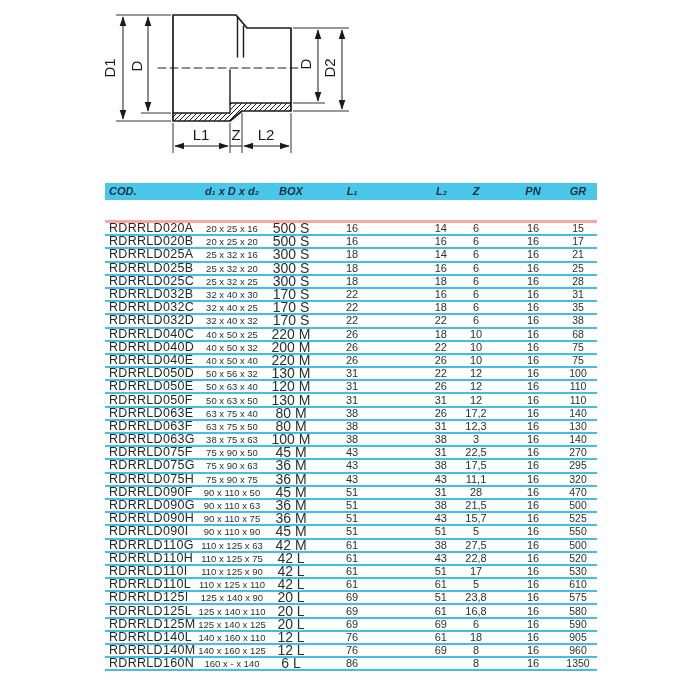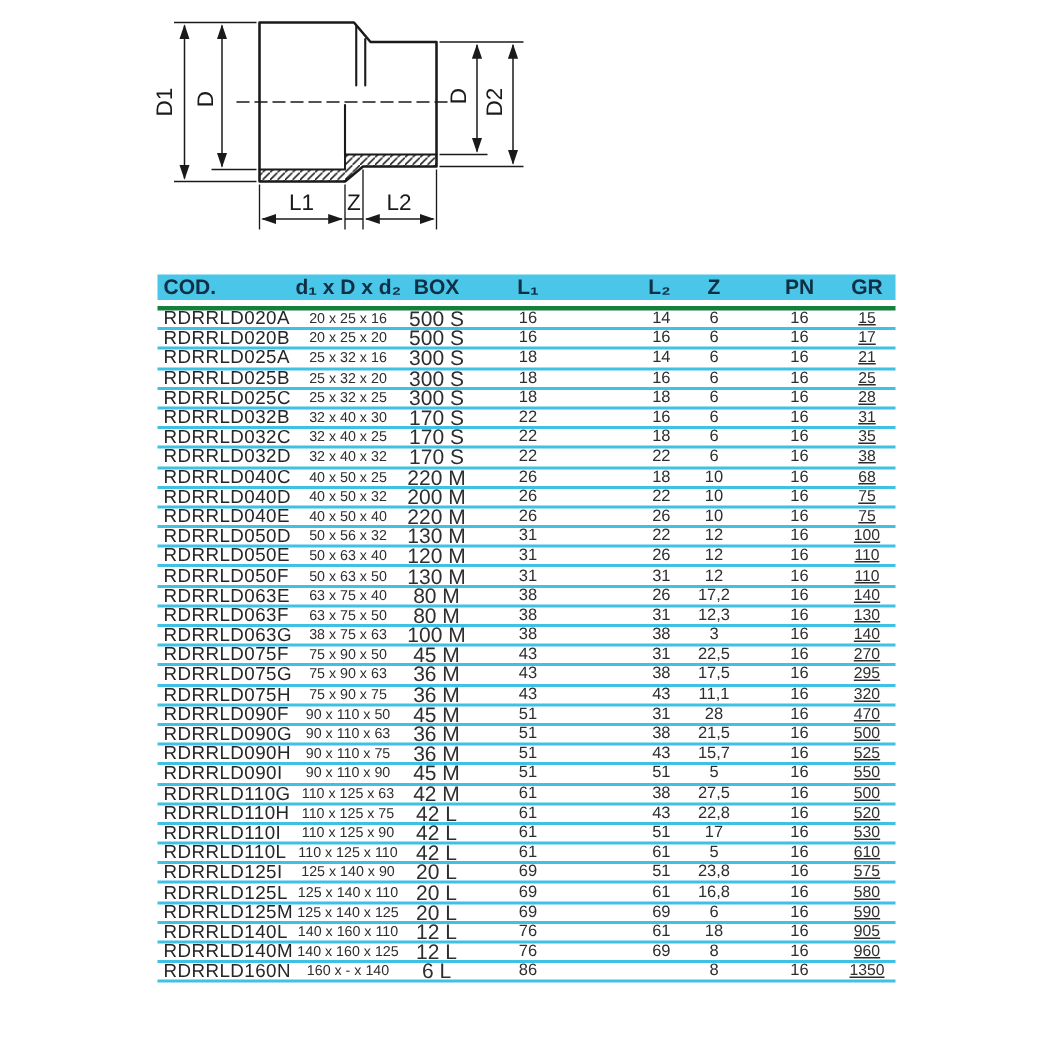--- a/index.html
+++ b/index.html
@@ -9,45 +9,46 @@
   }
   
   .diagram-wrap { position:absolute; left:0; top:0; width:700px; height:170px; }
   svg text { font-family:"Liberation Sans","DejaVu Sans",sans-serif; fill:#1a1a1a; }
   
   .spec-table { position:absolute; left:105px; top:183px; width:492px; }
   .thead {
     display:flex; align-items:center; height:17px; background:#4ac6e8;
   }
   .hcell {
-    font-size:14px; font-weight:bold; color:#0f2f45; line-height:17px;
+    font-size:11px; font-weight:bold; color:#0f2f45; line-height:17px;
     white-space:nowrap;
+    font-style:italic;
   }
-  .tbody { margin-top:4px; border-top:3px solid #15803d; }
+  .tbody { margin-top:20px; border-top:3px solid #fca5a5; }
   .trow {
     display:flex; align-items:center; height:11.2px;
     border-bottom:2px solid #3ec1e5;
   }
   .tcell {
     font-size:11px; color:#2e2e2e; line-height:11px; white-space:nowrap;
     overflow:visible;
   }
   
   .c0 { width:92px; text-align:left; padding-left:4px; box-sizing:border-box; }
   .c1 { width:70px; text-align:center; }
   .c2 { width:48px; text-align:center; }
   .c3 { width:74px; text-align:center; }
   .c4 { width:58px; text-align:right; }
   .c5 { width:58px; text-align:center; }
   .c6 { width:56px; text-align:center; }
   .c7 { width:36px; text-align:center; padding-right:2px; box-sizing:border-box; }
   .trow .c0 { font-size:12.5px; letter-spacing:0.3px; color:#262626; }
   .trow .c1 { font-size:9.5px; }
   .trow .c2 { font-size:14px; }
-  .trow .c7 { font-size:10.5px;text-decoration:underline; }
+  .trow .c7 { font-size:10.5px; }
 </style>
 </head>
 <body>
 
 <div class="page">
 
   <div class="diagram-wrap">
     <svg width="700" height="170" viewBox="0 0 700 170">
       <defs>
         <pattern id="hatch" width="5" height="5" patternUnits="userSpaceOnUse">

